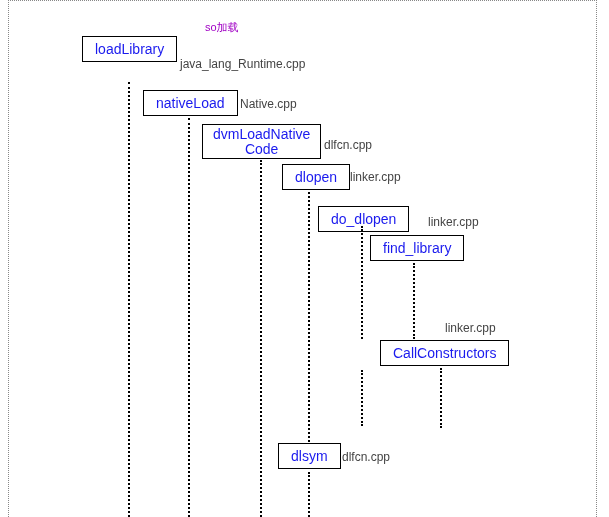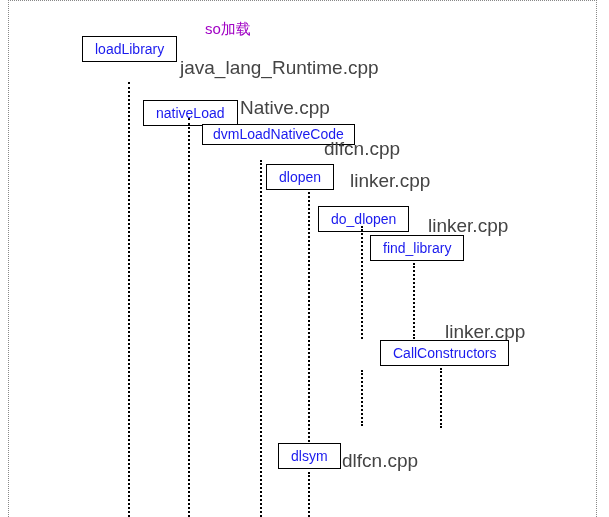--- a/index.html
+++ b/index.html
@@ -20,76 +20,76 @@
       top: 0;
       left: 8px;
       right: 12px;
       bottom: 0;
       border: 1px dotted #888;
       border-bottom: none;
     }
     .title {
       position: absolute;
       color: #a000c4;
-      font-size: 15px;
+      font-size: 11px;
       text-align: left;
     }
     .node {
       position: absolute;
       border: 1px solid #000;
       background: #fff;
       display: flex;
       align-items: center;
       justify-content: center;
       padding: 4px 12px;
       font-size: 14px;
       color: #1a1aee;
       white-space: nowrap;
     }
     .node.multiline {
-      flex-direction: row;
+      flex-direction: column;
       line-height: 1.05;
       padding: 2px 10px;
     }
     .file-label {
       position: absolute;
       color: #444;
-      font-size: 19px;
+      font-size: 12px;
       white-space: nowrap;
     }
     .vline {
       position: absolute;
       border-left: 2px dotted #000;
       width: 0;
     }
   </style>
 </head>
 <body>
 
 <div class="container"></div>
 
 <div class="title" style="left:205px; top:20px;">so加载</div>
 
 <div class="node" style="left:82px; top:36px;">
   <span>loadLibrary</span>
 </div>
 <div class="file-label" style="left:180px; top:57px;">java_lang_Runtime.cpp</div>
 
-<div class="node" style="left:143px; top:100px;">
+<div class="node" style="left:143px; top:90px;">
   <span>nativeLoad</span>
 </div>
 <div class="file-label" style="left:240px; top:97px;">Native.cpp</div>
 
 <div class="node multiline" style="left:202px; top:124px;">
   <span>dvmLoadNative</span>
   <span>Code</span>
 </div>
 <div class="file-label" style="left:324px; top:138px;">dlfcn.cpp</div>
 
-<div class="node" style="left:266px; top:164px;text-align:center;">
+<div class="node" style="left:282px; top:164px;text-align:center;">
   <span>dlopen</span>
 </div>
 <div class="file-label" style="left:350px; top:170px;">linker.cpp</div>
 
 <div class="node" style="left:318px; top:199px;margin-top:7px;">
   <span>do_dlopen</span>
 </div>
 <div class="file-label" style="left:428px; top:215px;">linker.cpp</div>
 
 <div class="node" style="left:370px; top:235px;">

